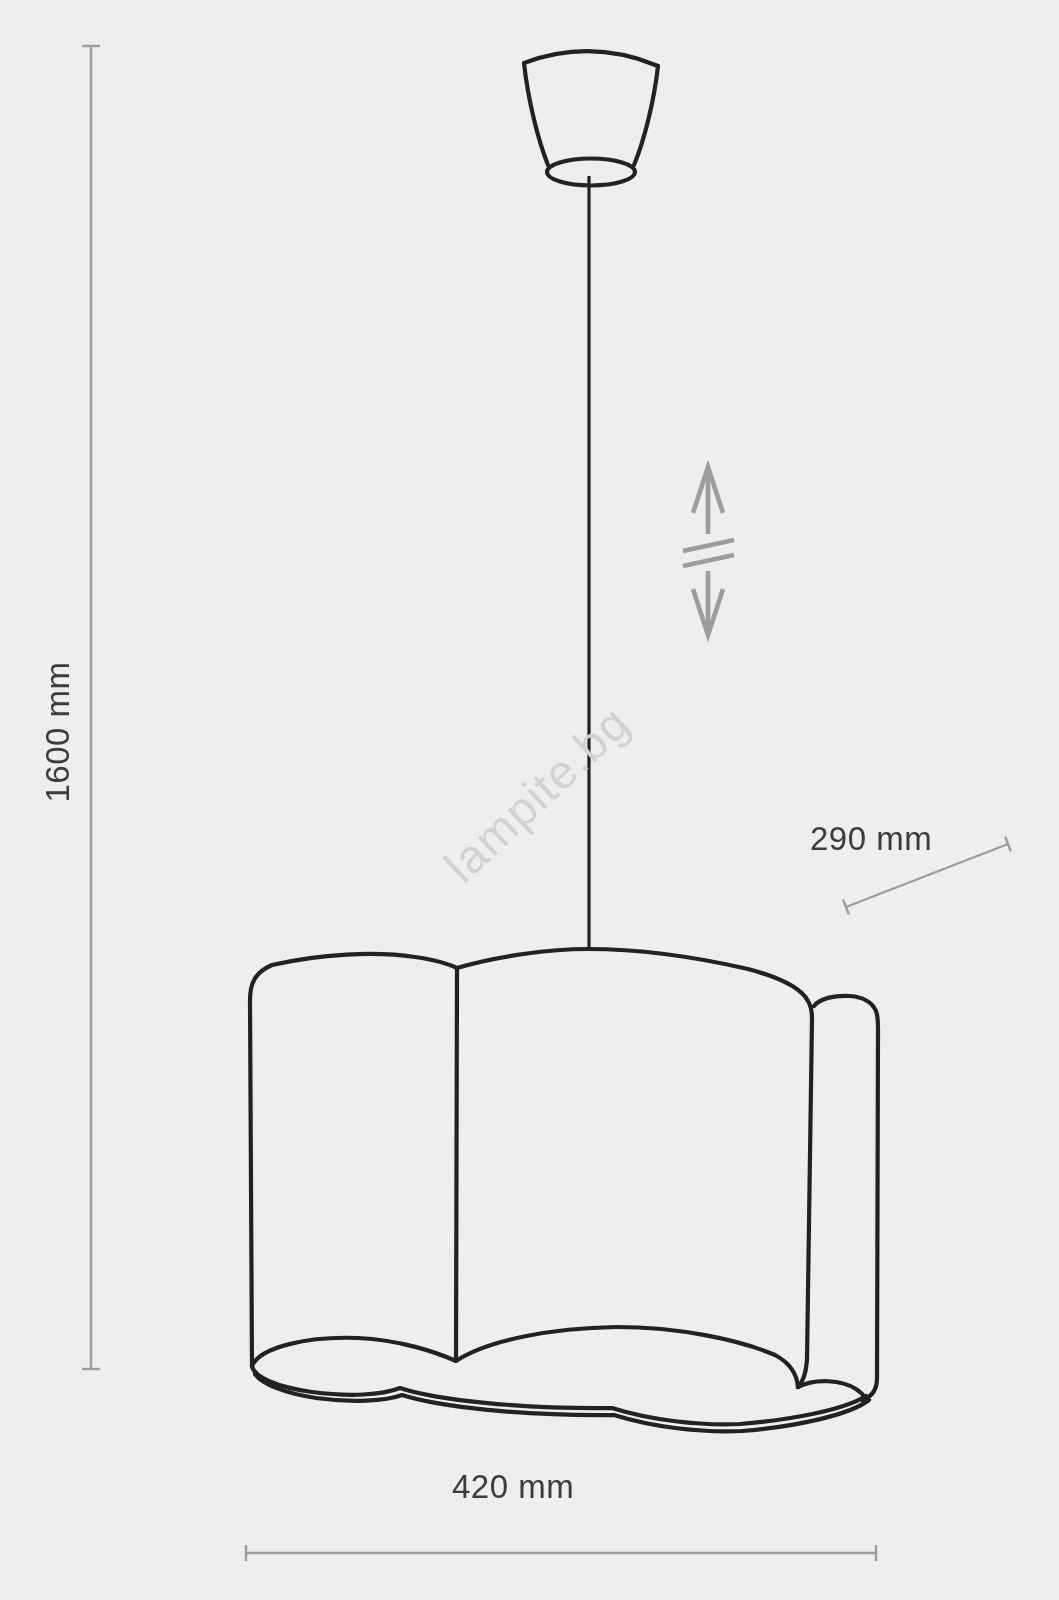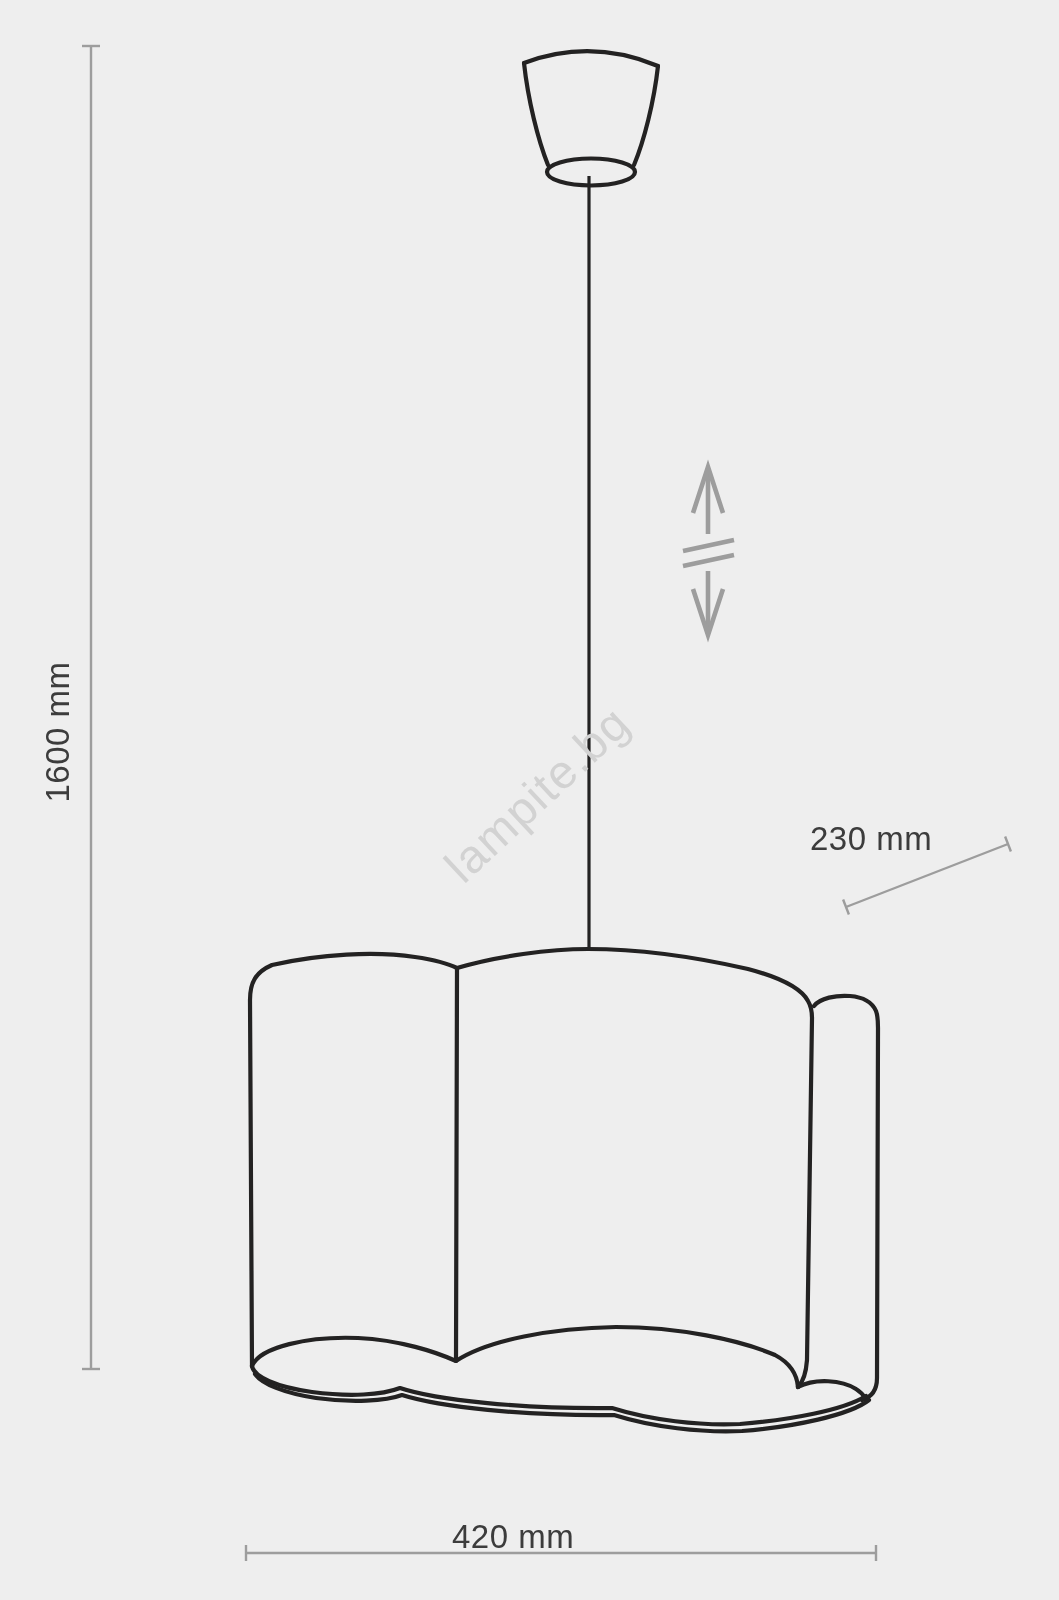--- a/index.html
+++ b/index.html
@@ -130,19 +130,19 @@
                C 262 1384 284 1393 316 1398
                C 352 1403 386 1401 402 1395
                C 440 1407 522 1416 614 1415
                C 652 1427 702 1433 742 1431
                C 794 1427 850 1415 869 1400"></path>
     </g>
   </svg>
 
   <div class="dim-label vertical" style="left:58px;top:732px;">1600 mm</div>
 
-  <div class="dim-label" style="left:810px;top:820px;">230 mm</div>
+  <div class="dim-label" style="left:810px;top:820px;">290 mm</div>
 
-  <div class="dim-label" style="left:452px;top:1518px;">420 mm</div>
+  <div class="dim-label" style="left:452px;top:1468px;">420 mm</div>
 
   <div class="watermark" style="left:537px;top:794px;">lampite.bg</div>
 
 </div>
 
 </body></html>

